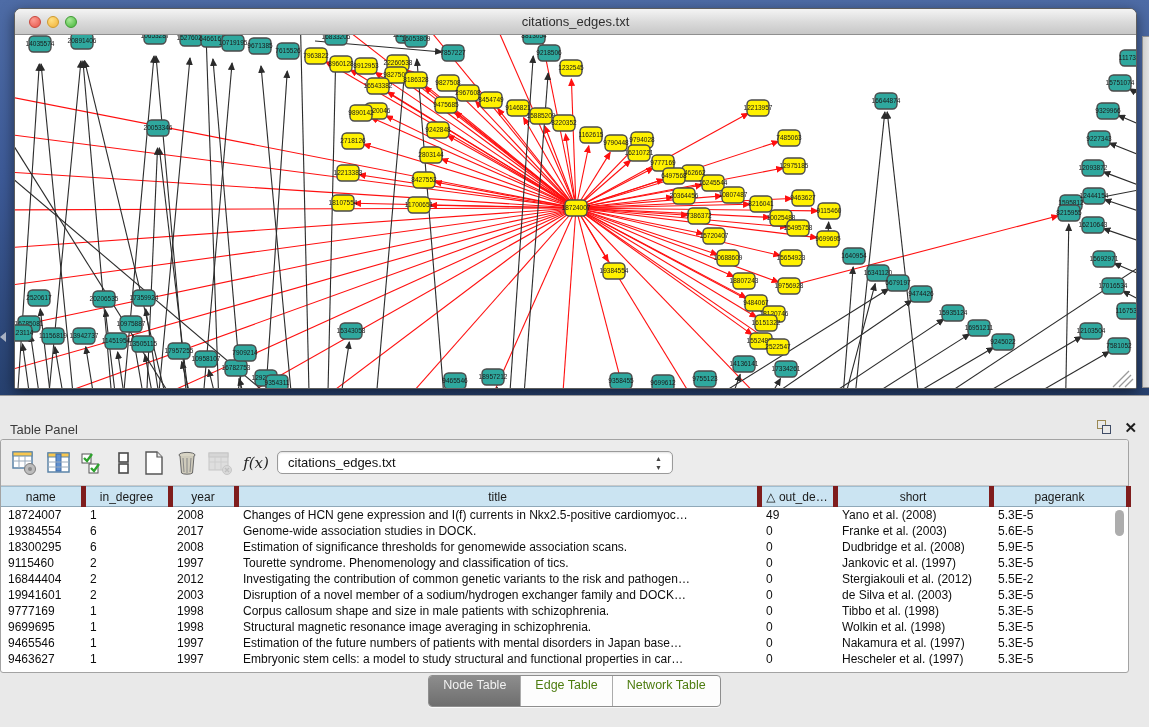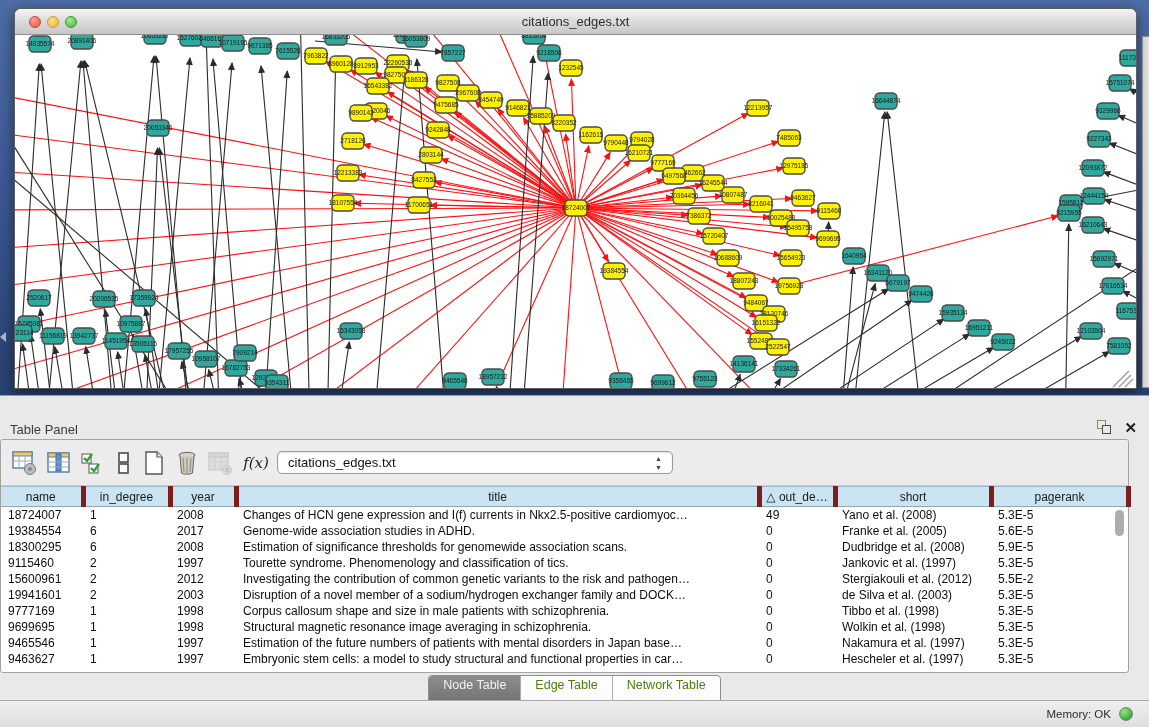--- a/index.html
+++ b/index.html
@@ -601,23 +601,23 @@
             <td>2008</td>
             <td>Changes of HCN gene expression and I(f) currents in Nkx2.5-positive cardiomyoc…</td>
             <td>49</td>
             <td>Yano et al. (2008)</td>
             <td>5.3E-5</td>
           </tr>
           <tr>
             <td>19384554</td>
             <td>6</td>
             <td>2017</td>
-            <td>Genome-wide association studies in ADHD.</td>
-            <td>0</td>
-            <td>Franke et al. (2005)</td>
+            <td>Genome-wide association studies in DOCK.</td>
+            <td>0</td>
+            <td>Franke et al. (2003)</td>
             <td>5.6E-5</td>
           </tr>
           <tr>
             <td>18300295</td>
             <td>6</td>
             <td>2008</td>
             <td>Estimation of significance thresholds for genomewide association scans.</td>
             <td>0</td>
             <td>Dudbridge et al. (2008)</td>
             <td>5.9E-5</td>
@@ -625,21 +625,21 @@
           <tr>
             <td>9115460</td>
             <td>2</td>
             <td>1997</td>
             <td>Tourette syndrome. Phenomenology and classification of tics.</td>
             <td>0</td>
             <td>Jankovic et al. (1997)</td>
             <td>5.3E-5</td>
           </tr>
           <tr>
-            <td>15600961</td>
+            <td>16844404</td>
             <td>2</td>
             <td>2012</td>
             <td>Investigating the contribution of common genetic variants to the risk and pathogen…</td>
             <td>0</td>
             <td>Stergiakouli et al. (2012)</td>
             <td>5.5E-2</td>
           </tr>
           <tr>
             <td>19941601</td>
             <td>2</td>
@@ -691,17 +691,13 @@
   </div>
 
   <div class="tabs-row">
     <div class="seg">
       <span class="seg-item sel">Node Table</span>
       <span class="seg-item">Edge Table</span>
       <span class="seg-item">Network Table</span>
     </div>
   </div>
 
-  <div class="statusbar">
-    <span class="mem-label">Memory: OK</span>
-    <span class="mem-dot"></span>
-  </div>
 </div>
 
 </body></html>

